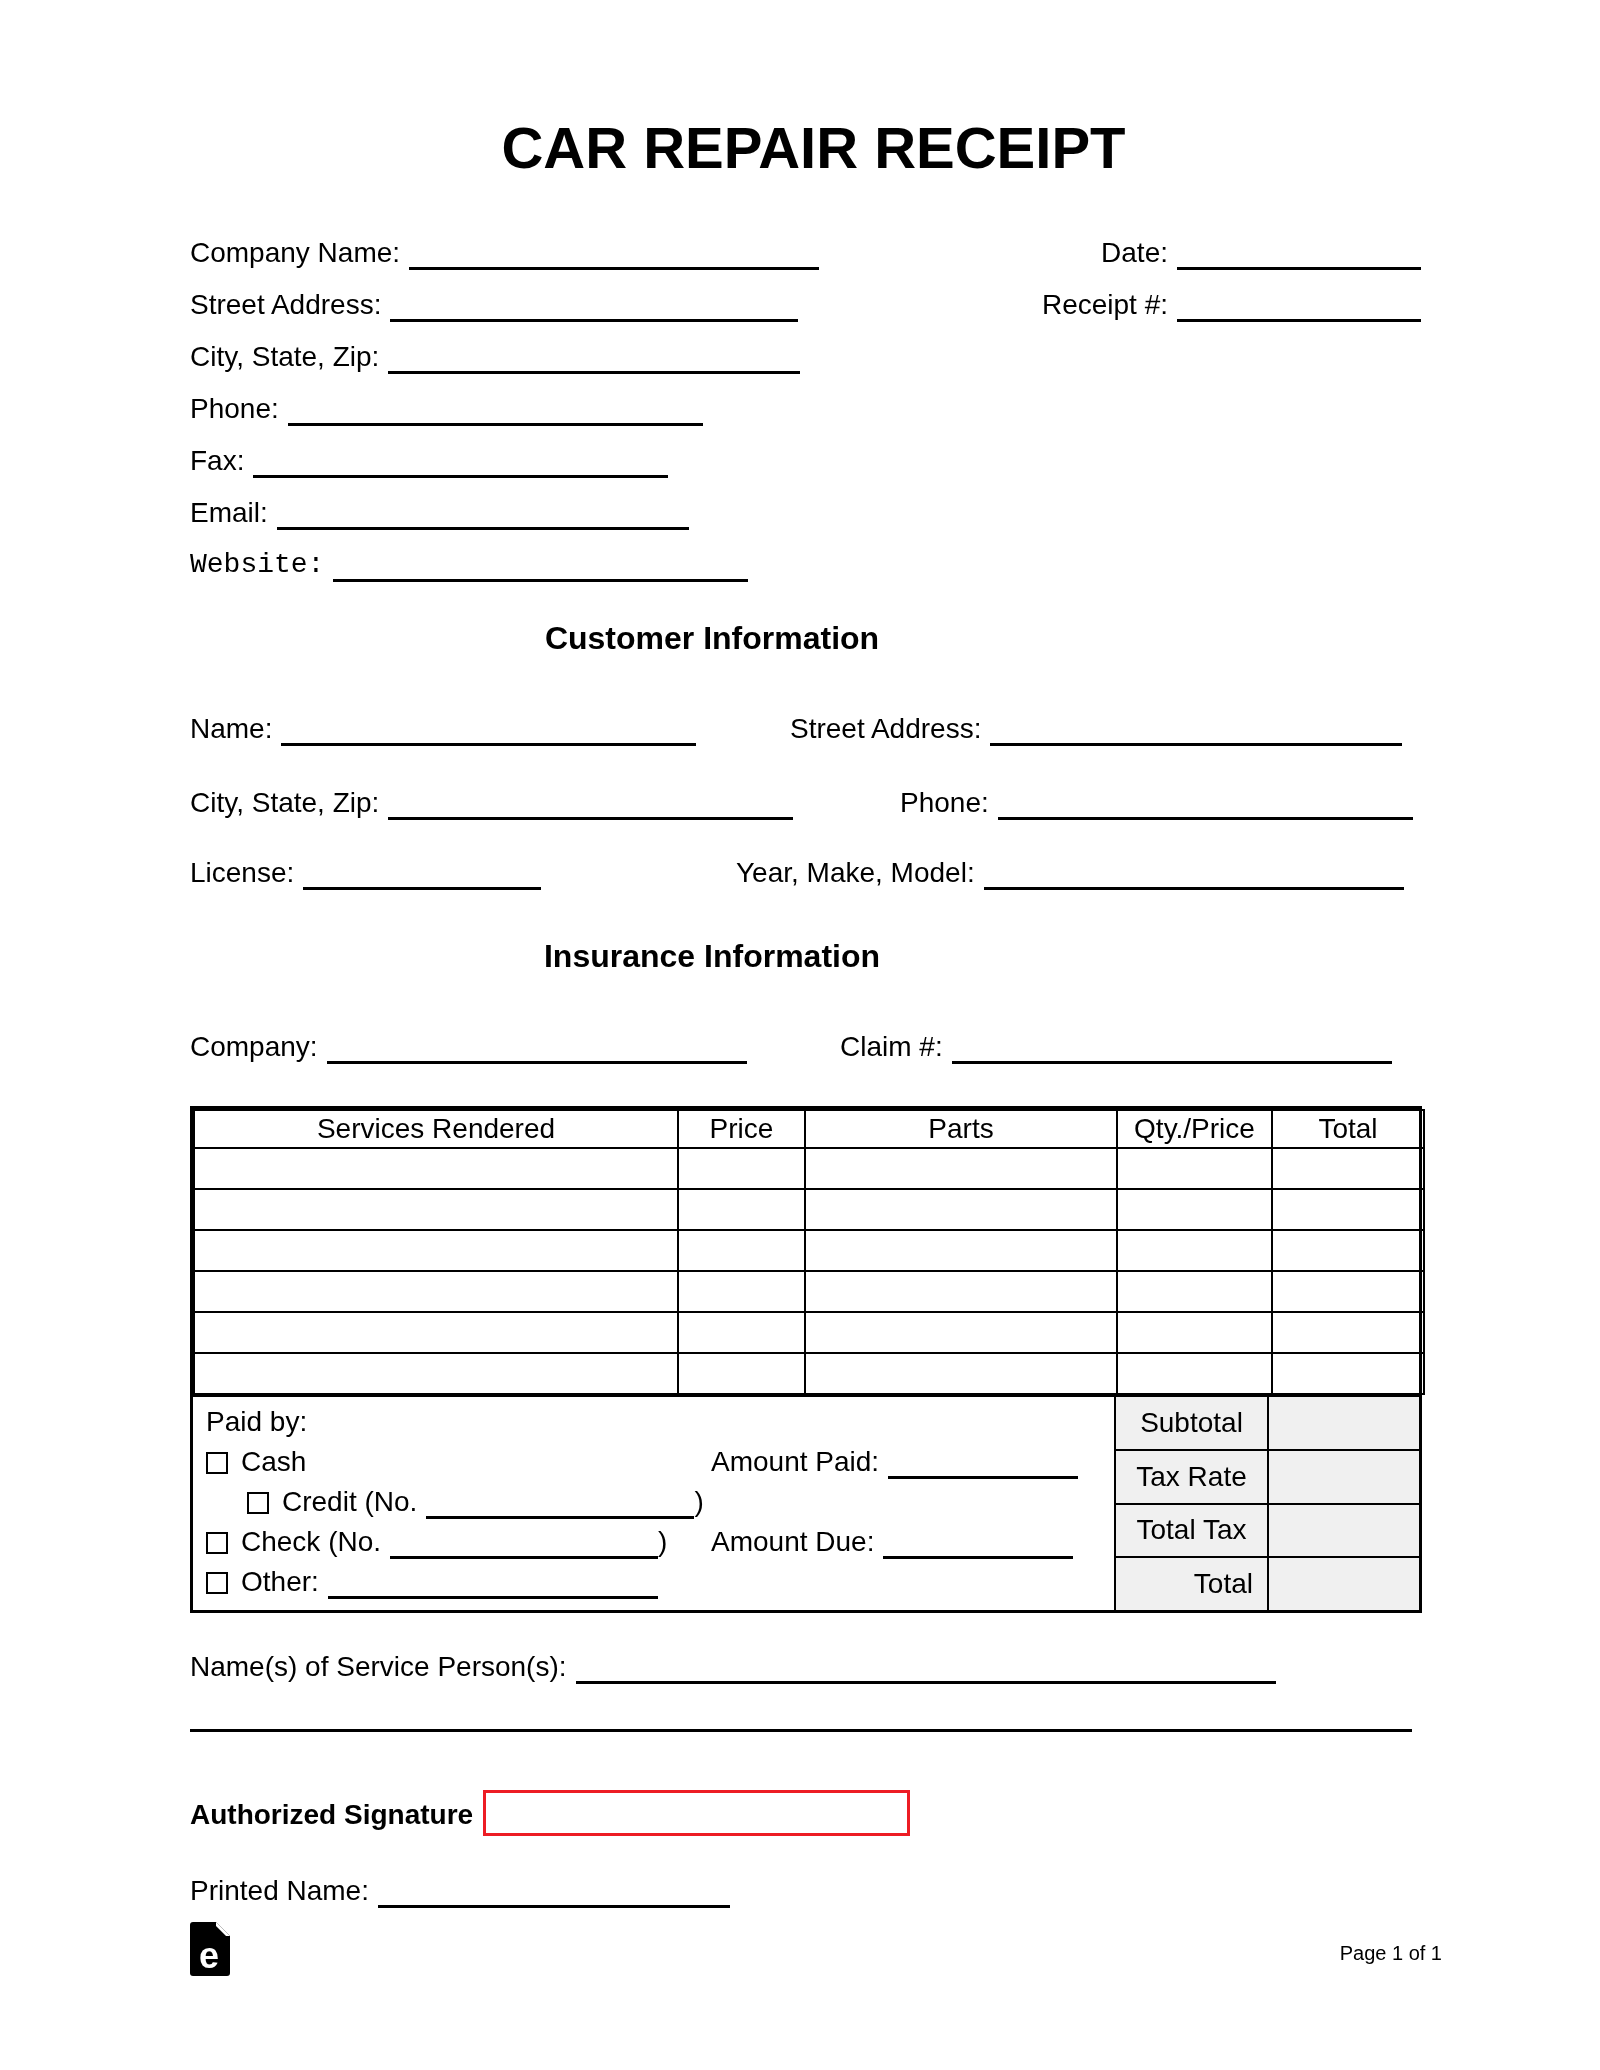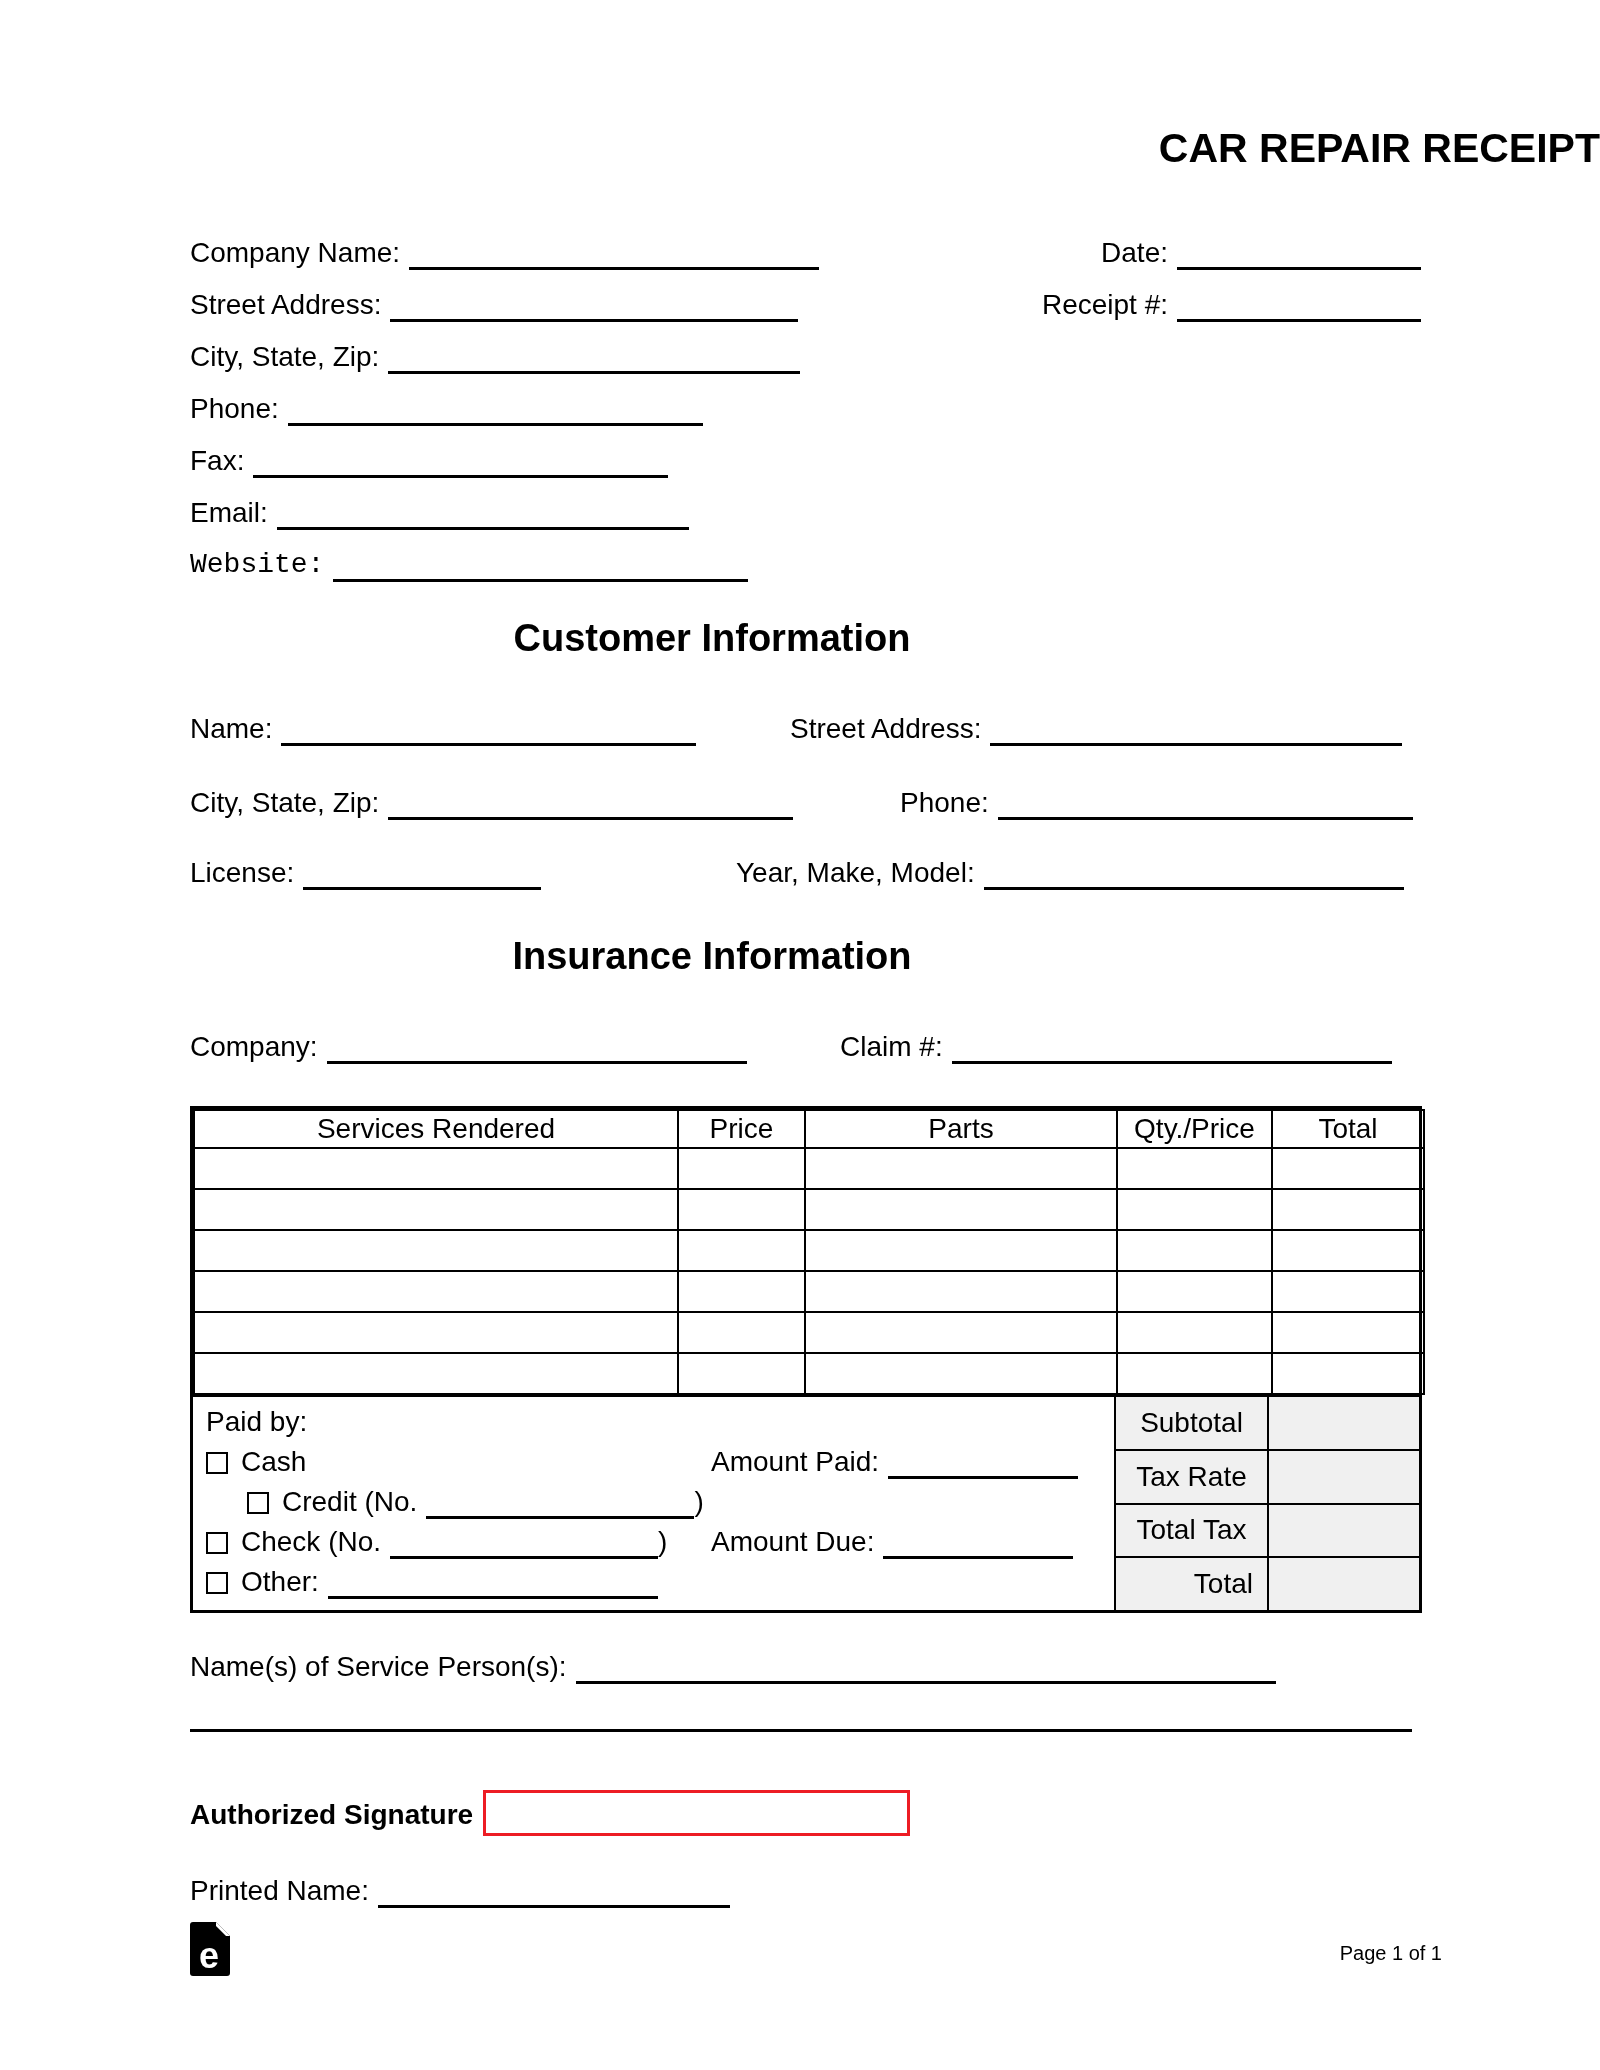--- a/index.html
+++ b/index.html
@@ -1,22 +1,22 @@
 <!DOCTYPE html>
 <html style="--signature-box-border: #ed1c24; --totals-bg: #f0f0f0; --ink: #000000;"><head>
 <meta charset="utf-8">
 <style>
   html,body{margin:0;padding:0;background:#fff;}
   *{box-sizing:border-box;}
   .page{
     position:relative;width:1600px;height:2070px;background:#fff;
     font-family:"Liberation Sans","DejaVu Sans",sans-serif;color:#000;overflow:hidden;
   }
-  .h1{position:absolute;left:0;width:1600px;text-align:right;font-weight:bold;font-size:41px;line-height:52px;padding-left:27px;}
-  .h2{position:absolute;left:0;width:1424px;text-align:center;font-weight:bold;font-size:38px;line-height:44px;}
+  .h1{position:absolute;left:0;width:1600px;text-align:center;font-weight:bold;font-size:58px;line-height:52px;padding-left:27px;}
+  .h2{position:absolute;left:0;width:1424px;text-align:center;font-weight:bold;font-size:32px;line-height:44px;}
   .row{position:absolute;display:flex;align-items:flex-end;font-size:28px;line-height:34px;white-space:nowrap;}
   .ln{display:inline-block;border-bottom:3px solid #000;height:34px;margin-left:9px;}
   .rlab{display:inline-block;width:140px;text-align:right;}
   
   .tblwrap{position:absolute;left:190px;top:1106px;width:1232px;border:3px solid #000;}
   table.svc{width:100%;border-collapse:collapse;table-layout:fixed;}
   table.svc th{font-weight:normal;font-size:28px;height:38px;text-align:center;vertical-align:middle;border:2px solid #000;}
   table.svc td{height:41px;border:2px solid #000;}
   .bottomblock{display:flex;height:215px;border-top:2px solid #000;}
   .paidcell{position:relative;flex:0 0 923px;border-right:2px solid #000;background:#fff;}

